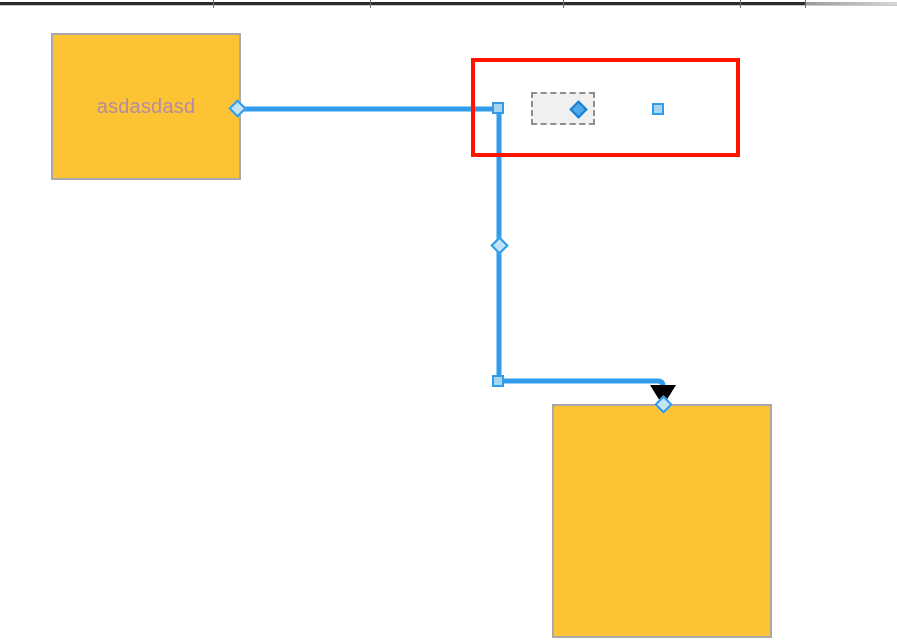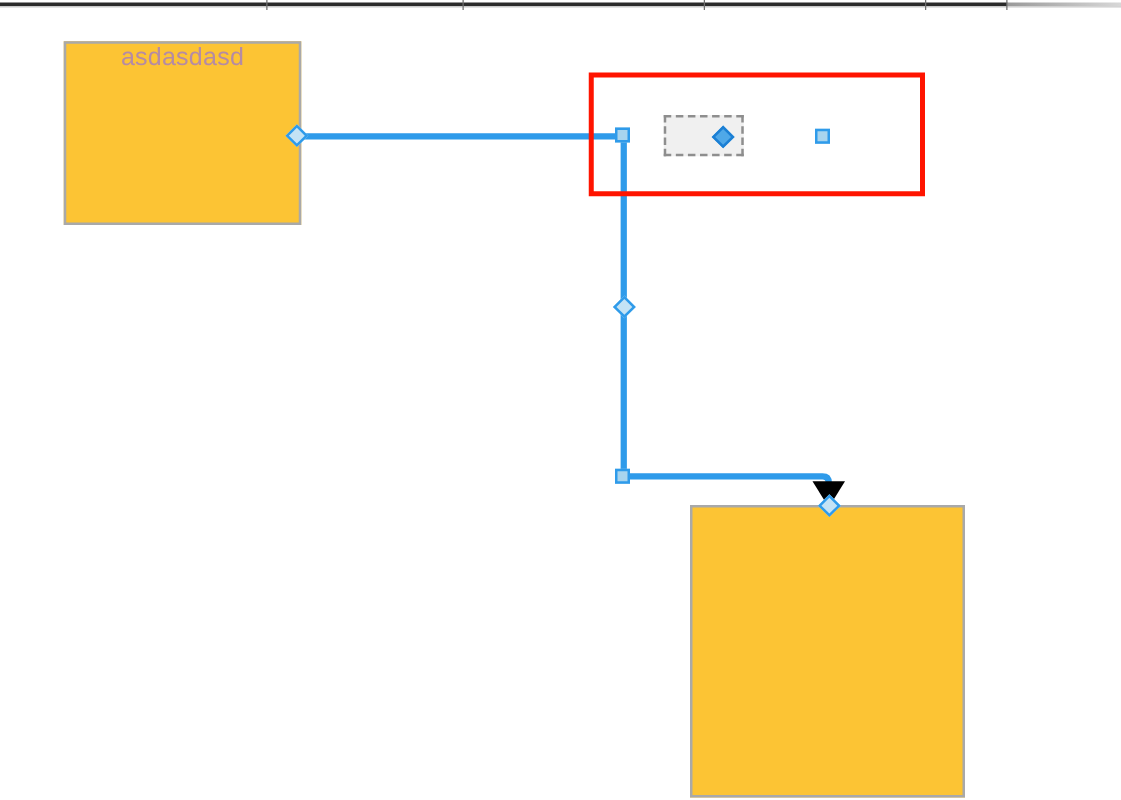--- a/index.html
+++ b/index.html
@@ -60,20 +60,21 @@
     background: #6f6f6f;
   }
 
   
   .node-box {
     position: absolute;
     box-sizing: border-box;
     background: #FCC434;
     border: 2px solid #a9a9a9;
     display: flex;
+    align-items: center;
     justify-content: center;
   }
   .node-label {
     font-size: 20px;
     color: #b58ba4;
     letter-spacing: 0.2px;
     white-space: nowrap;
     user-select: none;
   }
 

